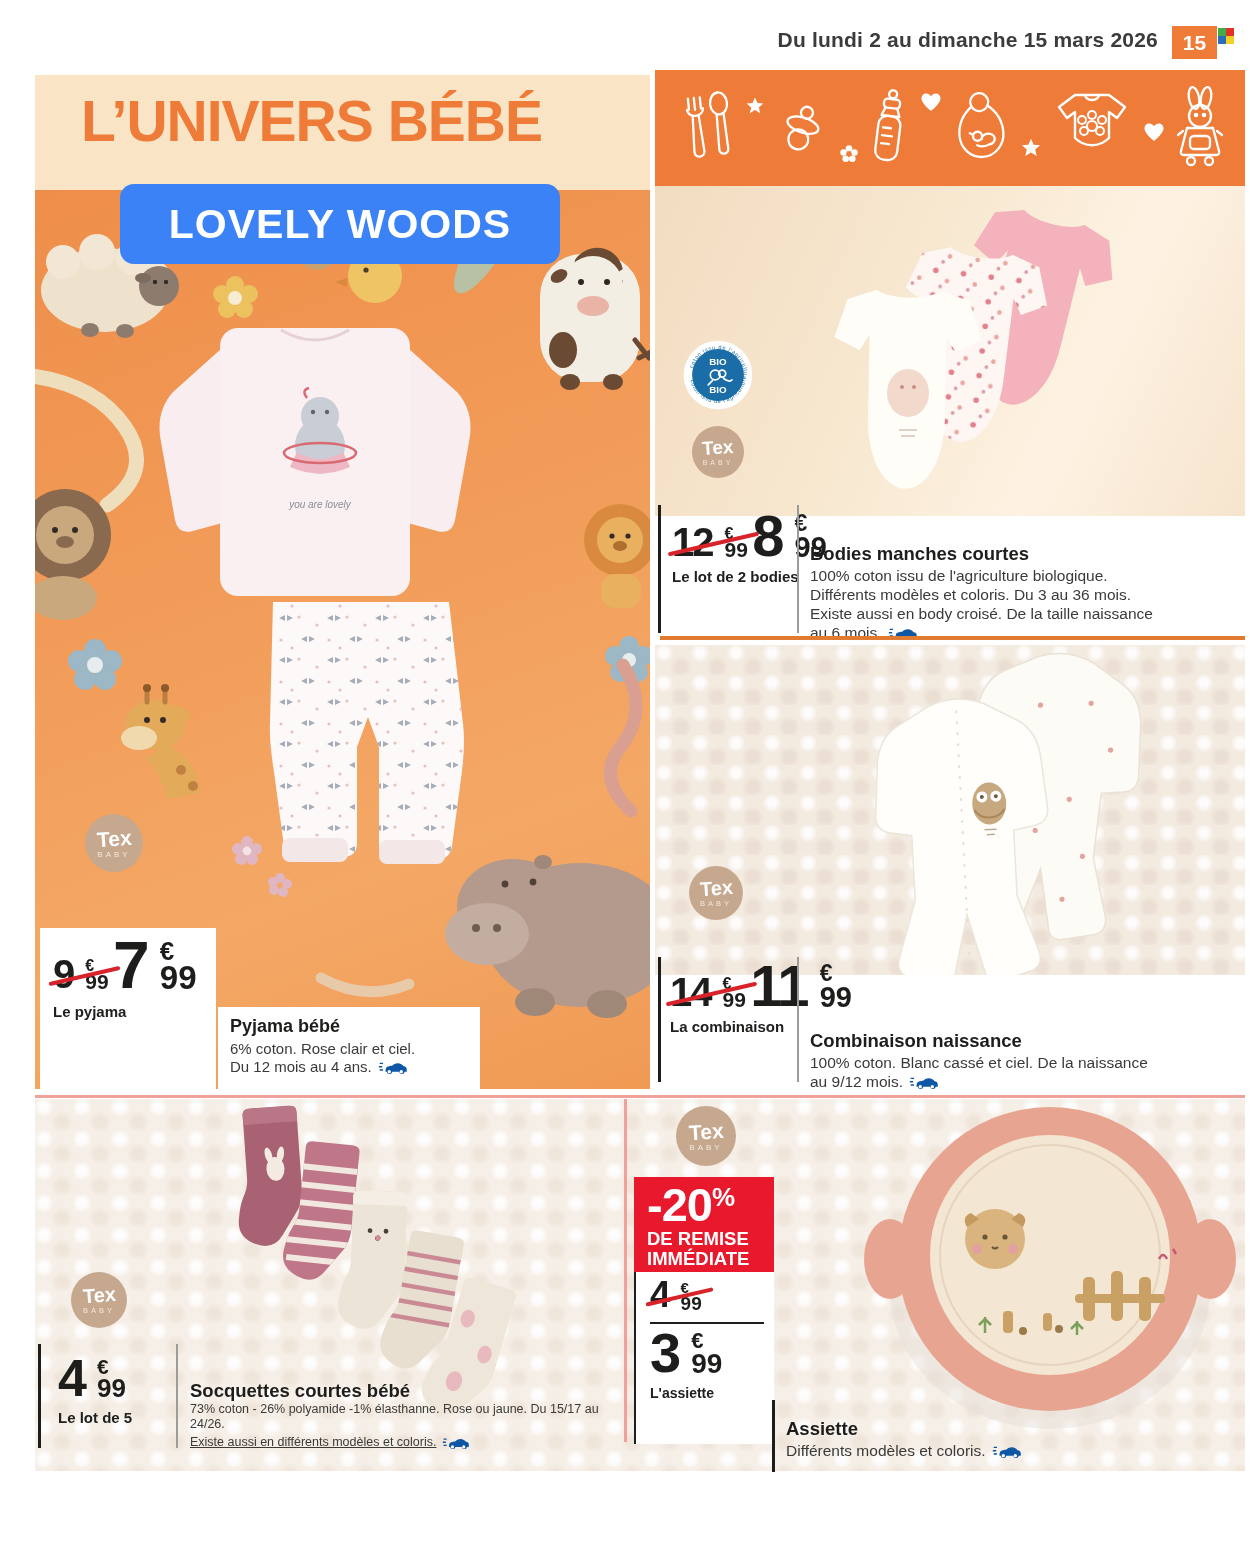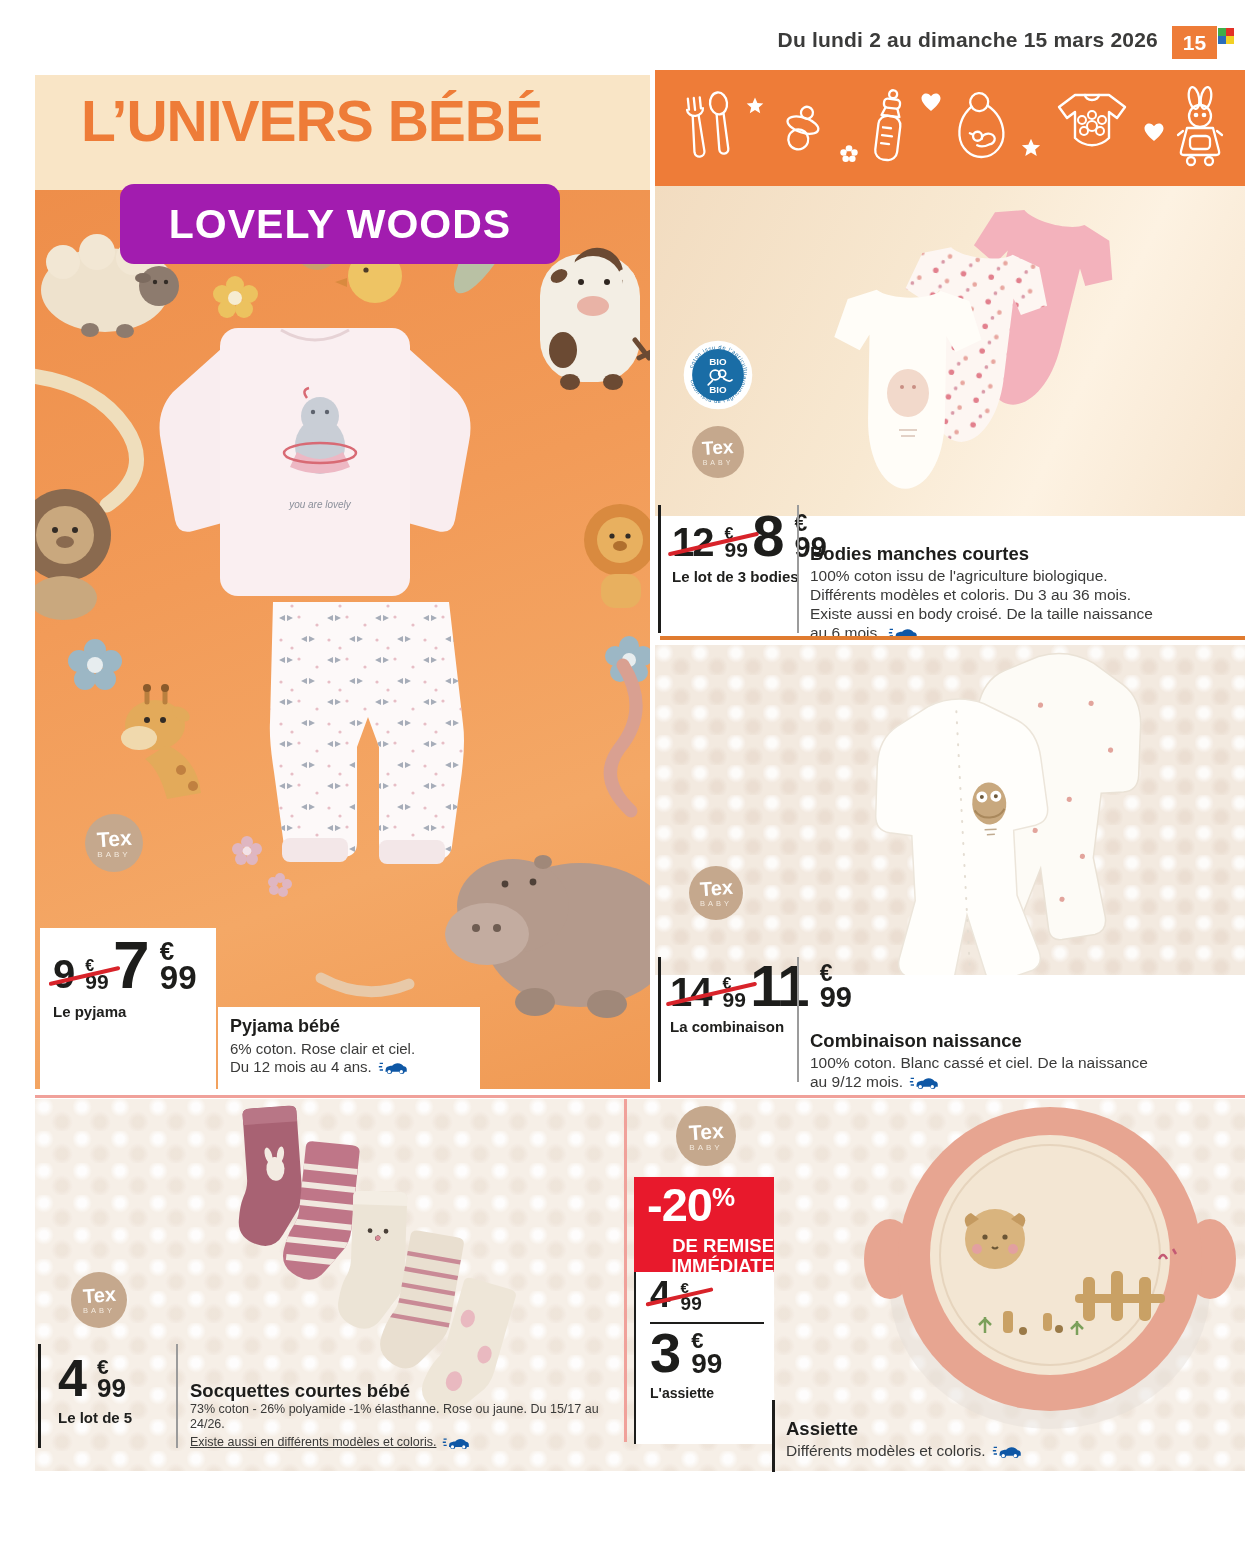--- a/index.html
+++ b/index.html
@@ -13,21 +13,21 @@
               font-size:21px;font-weight:700;display:flex;align-items:center;justify-content:center;}
   .regmark{left:1218px;top:28px;width:16px;height:16px;display:grid;grid-template-columns:8px 8px;}
   .regmark span{width:8px;height:8px;display:block;}
 
   
   .cream-band{left:35px;top:75px;width:615px;height:115px;background:#f9e5c6;}
   .univers-title{left:35px;top:88px;width:507px;text-align:right;font-size:57px;font-weight:900;
                  color:#ee7c38;letter-spacing:-1px;}
   .photo-left{left:35px;top:190px;width:615px;height:899px;overflow:hidden;
               background:linear-gradient(160deg,#ee8e4a,#f29b58 40%,#f4a866 72%,#f09a54);}
-  .lovely-box{left:120px;top:184px;width:440px;height:80px;background:#a21caf;border-radius:14px;
+  .lovely-box{left:120px;top:184px;width:440px;height:80px;background:#3b82f6;border-radius:14px;
               color:#fff;font-size:41px;font-weight:900;display:flex;align-items:center;justify-content:center;
               letter-spacing:1px;}
 
   
   .tex{border-radius:50%;background:#c5a88d;color:#fff;display:flex;flex-direction:column;
        align-items:center;justify-content:center;line-height:1;}
   .tex .tex-t{font-weight:700;transform:rotate(-4deg);}
   .tex .tex-b{letter-spacing:3px;color:#f3e9dd;margin-top:2px;}
 
   
@@ -80,21 +80,21 @@
   .desc-line{display:block;}
   .inline-row{display:flex;align-items:center;gap:6px;}
   .car{flex:0 0 auto;}
 
   
   .promo-white{left:634px;top:1177px;width:140px;height:267px;background:#fff;}
   .promo-badge{left:634px;top:1177px;width:140px;height:95px;background:#e8192c;color:#fff;
                padding:7px 0 18px 13px;box-sizing:border-box;}
   .promo-pct{font-size:47px;font-weight:900;line-height:.9;letter-spacing:-1px;display:flex;align-items:flex-start;}
   .promo-pct .pct{font-size:26px;margin-top:2px;}
-  .promo-l{font-size:18.5px;font-weight:800;line-height:1.08;margin-top:10px;text-align:right;}
+  .promo-l{font-size:18.5px;font-weight:800;line-height:1.08;margin-top:3px;}
 
   .bio-badge{left:683px;top:340px;width:70px;height:70px;}
 </style>
 </head>
 <body>
 
 <div id="page">
 
   <div class="abs header-date">Du lundi 2 au dimanche 15 mars 2026</div>
   <div class="abs page-badge">15</div>
@@ -464,21 +464,21 @@
           <span class="cents">99</span>
         </span>
     </div>
     <div class="price p-new" style="margin-top:3px;">
       <span class="int">8</span>
       <span class="frac">
           <span class="eur">€</span>
           <span class="cents">99</span>
         </span>
     </div>
-    <div class="unit-label" style="margin-top:8px;">Le lot de 3 bodies</div>
+    <div class="unit-label" style="margin-top:8px;">Le lot de 2 bodies</div>
   </div>
   <div class="abs vline-gray" style="left:797px;top:505px;height:128px;"></div>
   <div class="abs" style="left:810px;top:543px;width:435px;">
     <div class="prod-title">Bodies manches courtes</div>
     <div class="prod-desc" style="margin-top:2px;">
       <span class="desc-line">100% coton issu de l'agriculture biologique.</span>
       <span class="desc-line">Différents modèles et coloris. Du 3 au 36 mois.</span>
       <span class="desc-line">Existe aussi en body croisé. De la taille naissance</span>
       <span class="inline-row">
           <span>au 6 mois.</span>

